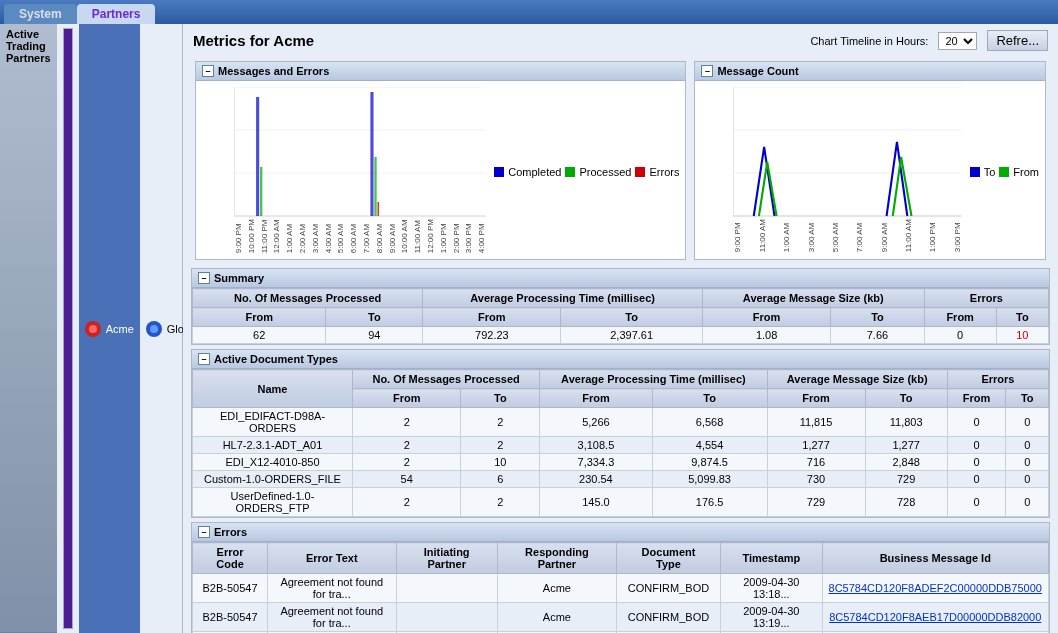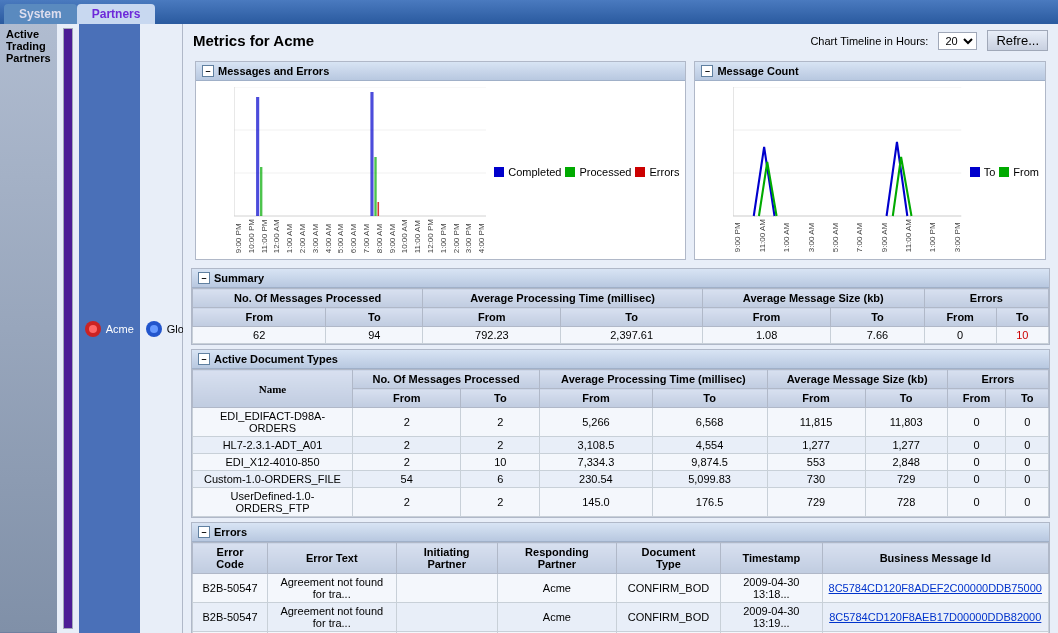--- a/index.html
+++ b/index.html
@@ -442,21 +442,21 @@
     </div>
 
     <div class="panel">
       <div class="panel-header">
         <span class="collapse-icon">–</span>
         <span>Active Document Types</span>
       </div>
       <table class="data-table">
         <thead>
           <tr>
-            <th rowspan="2" style="width:160px;font-family:Liberation Serif, serif;">Name</th>
+            <th rowspan="2" style="width:160px;">Name</th>
             <th colspan="2">No. Of Messages Processed</th>
             <th colspan="2">Average Processing Time (millisec)</th>
             <th colspan="2">Average Message Size (kb)</th>
             <th colspan="2">Errors</th>
           </tr>
           <tr>
             <th>From</th>
             <th>To</th>
             <th>From</th>
             <th>To</th>
@@ -488,21 +488,21 @@
     <td>1,277</td>
     <td class="zero-val">0</td>
     <td class="zero-val">0</td>
   </tr>
             <tr>
     <td>EDI_X12-4010-850</td>
     <td>2</td>
     <td>10</td>
     <td>7,334.3</td>
     <td>9,874.5</td>
-    <td>553</td>
+    <td>716</td>
     <td>2,848</td>
     <td class="zero-val">0</td>
     <td class="zero-val">0</td>
   </tr>
             <tr>
     <td>Custom-1.0-ORDERS_FILE</td>
     <td>54</td>
     <td>6</td>
     <td>230.54</td>
     <td>5,099.83</td>

